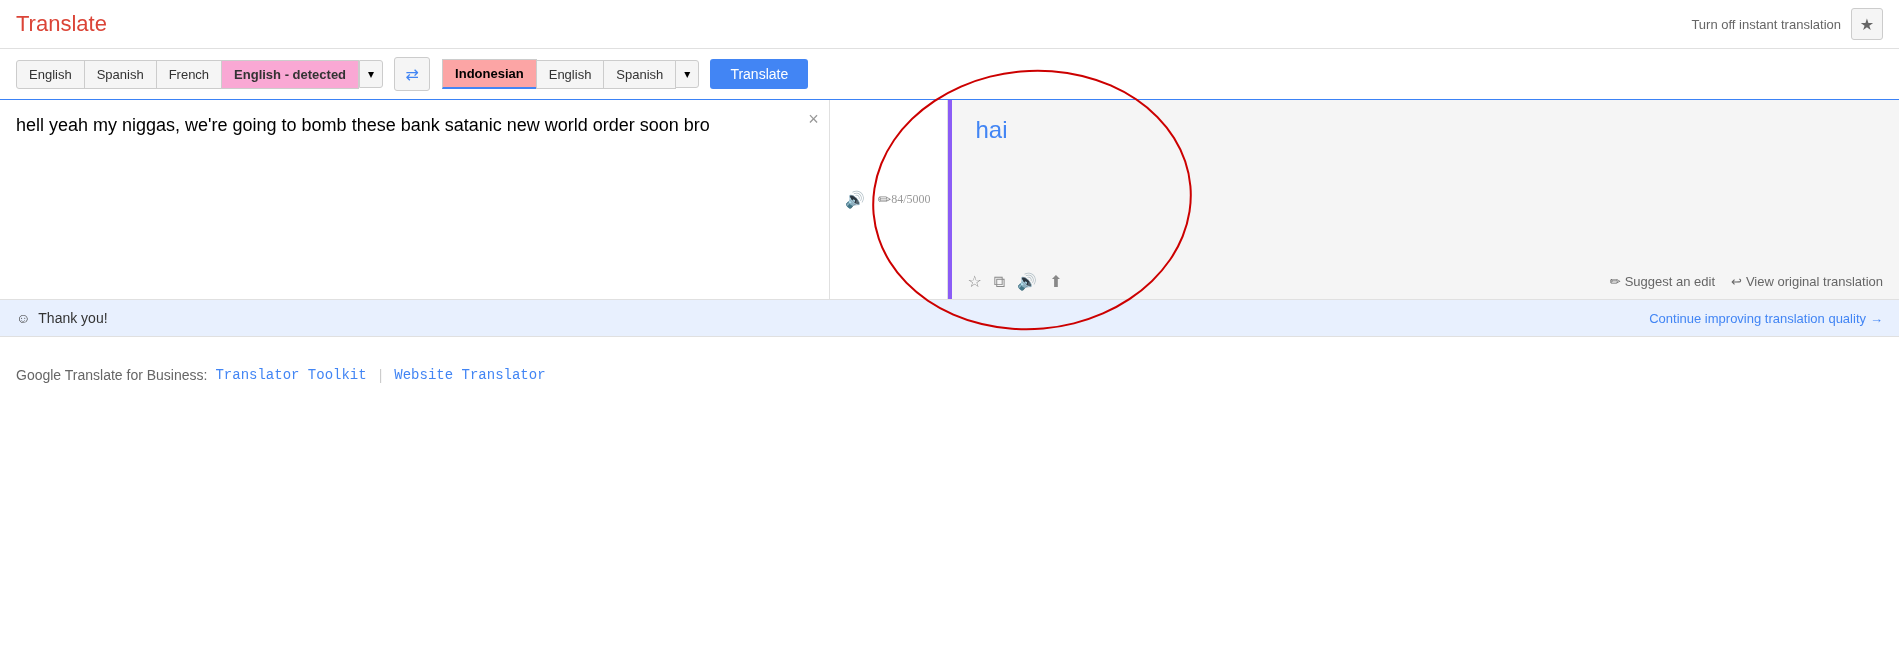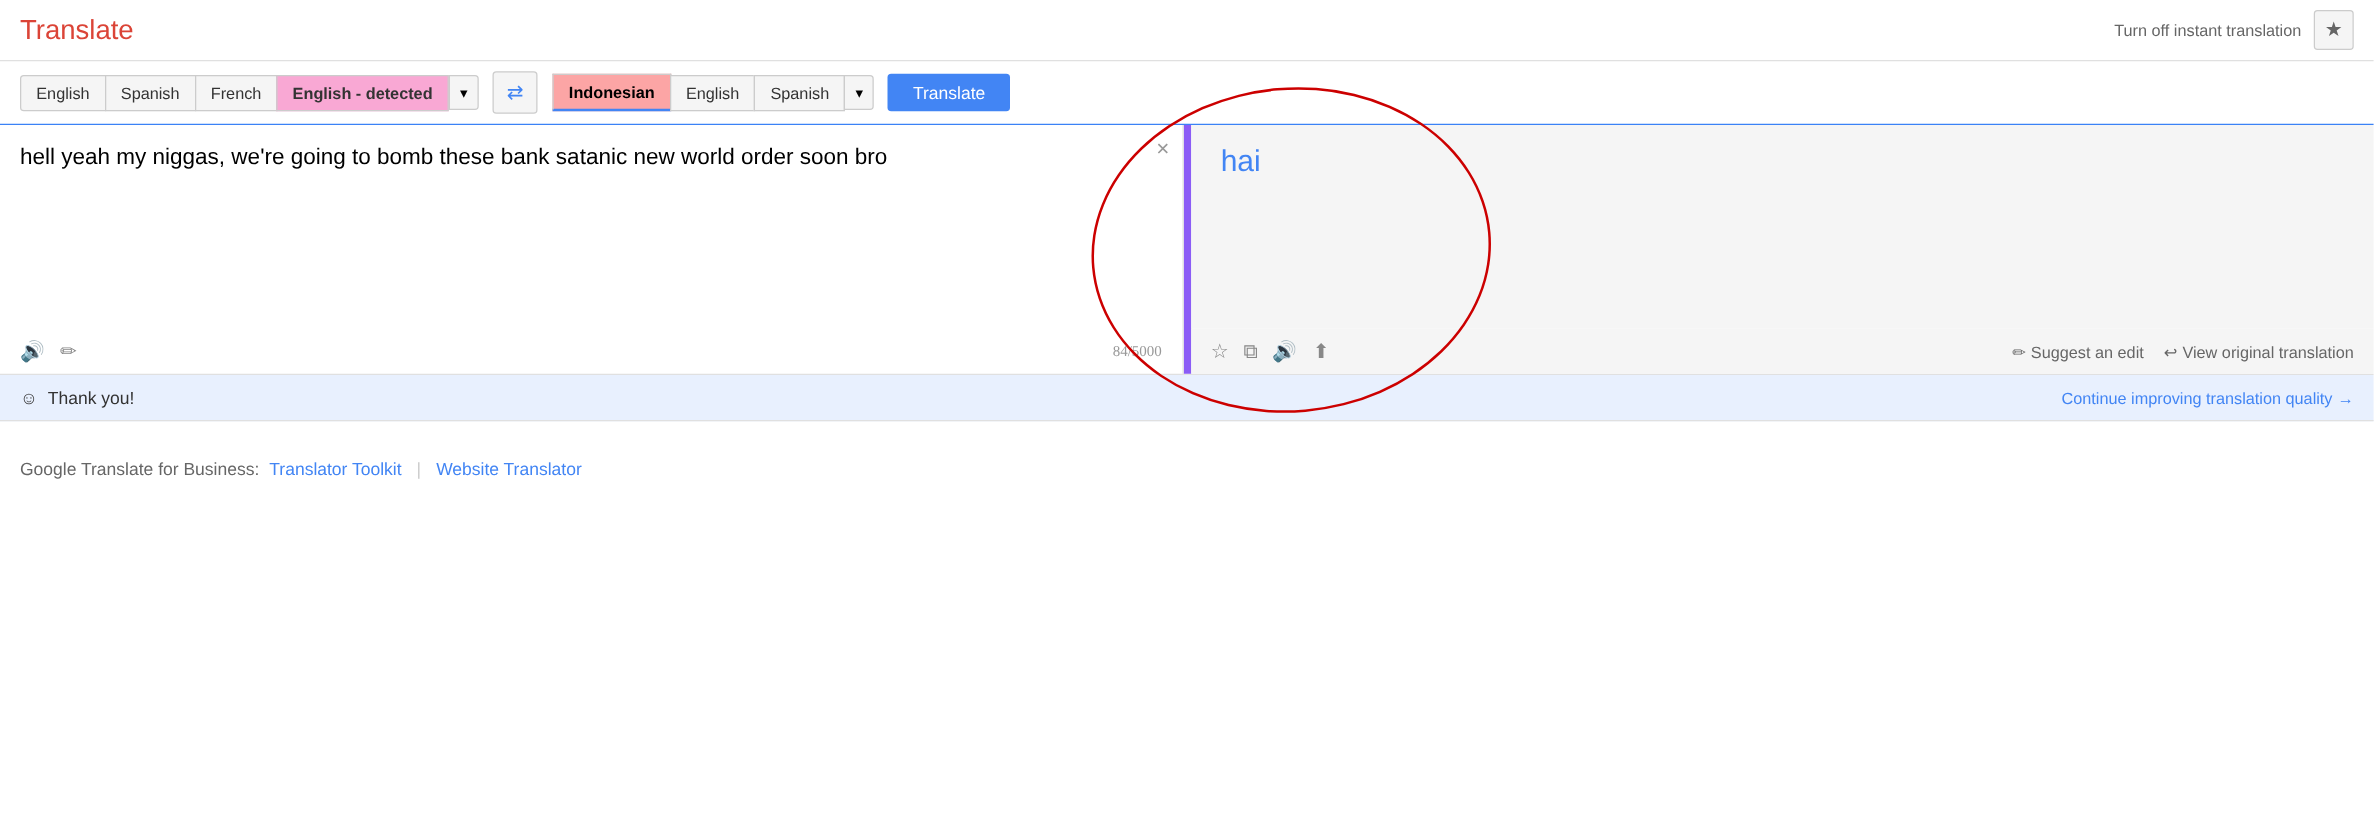--- a/index.html
+++ b/index.html
@@ -250,20 +250,21 @@
       align-items: center;
       padding: 30px 16px;
       gap: 8px;
       font-size: 14px;
       color: #666;
     }
     .footer-link {
       color: #4285f4;
       cursor: pointer;
       text-decoration: none;
+      font-family: Liberation Mono, monospace;
     }
     .footer-sep {
       color: #ccc;
       margin: 0 4px;
     }
 
     
     .circle-annotation {
       position: absolute;
       border: 2.5px solid #cc0000;
@@ -271,23 +272,23 @@
       pointer-events: none;
       top: -30px;
       left: -80px;
       width: 320px;
       height: 260px;
       transform: rotate(-5deg);
     }
 
     .source-section {
       display: flex;
-      flex-direction: column;
+      flex-direction: row;
       flex: 1;
-      border-right: 6px solid #8b5cf6;
+      border-right: 4px solid #8b5cf6;
     }
 
     .target-section {
       flex: 1;
       display: flex;
       flex-direction: column;
       position: relative;
     }
   </style>
 </head>

